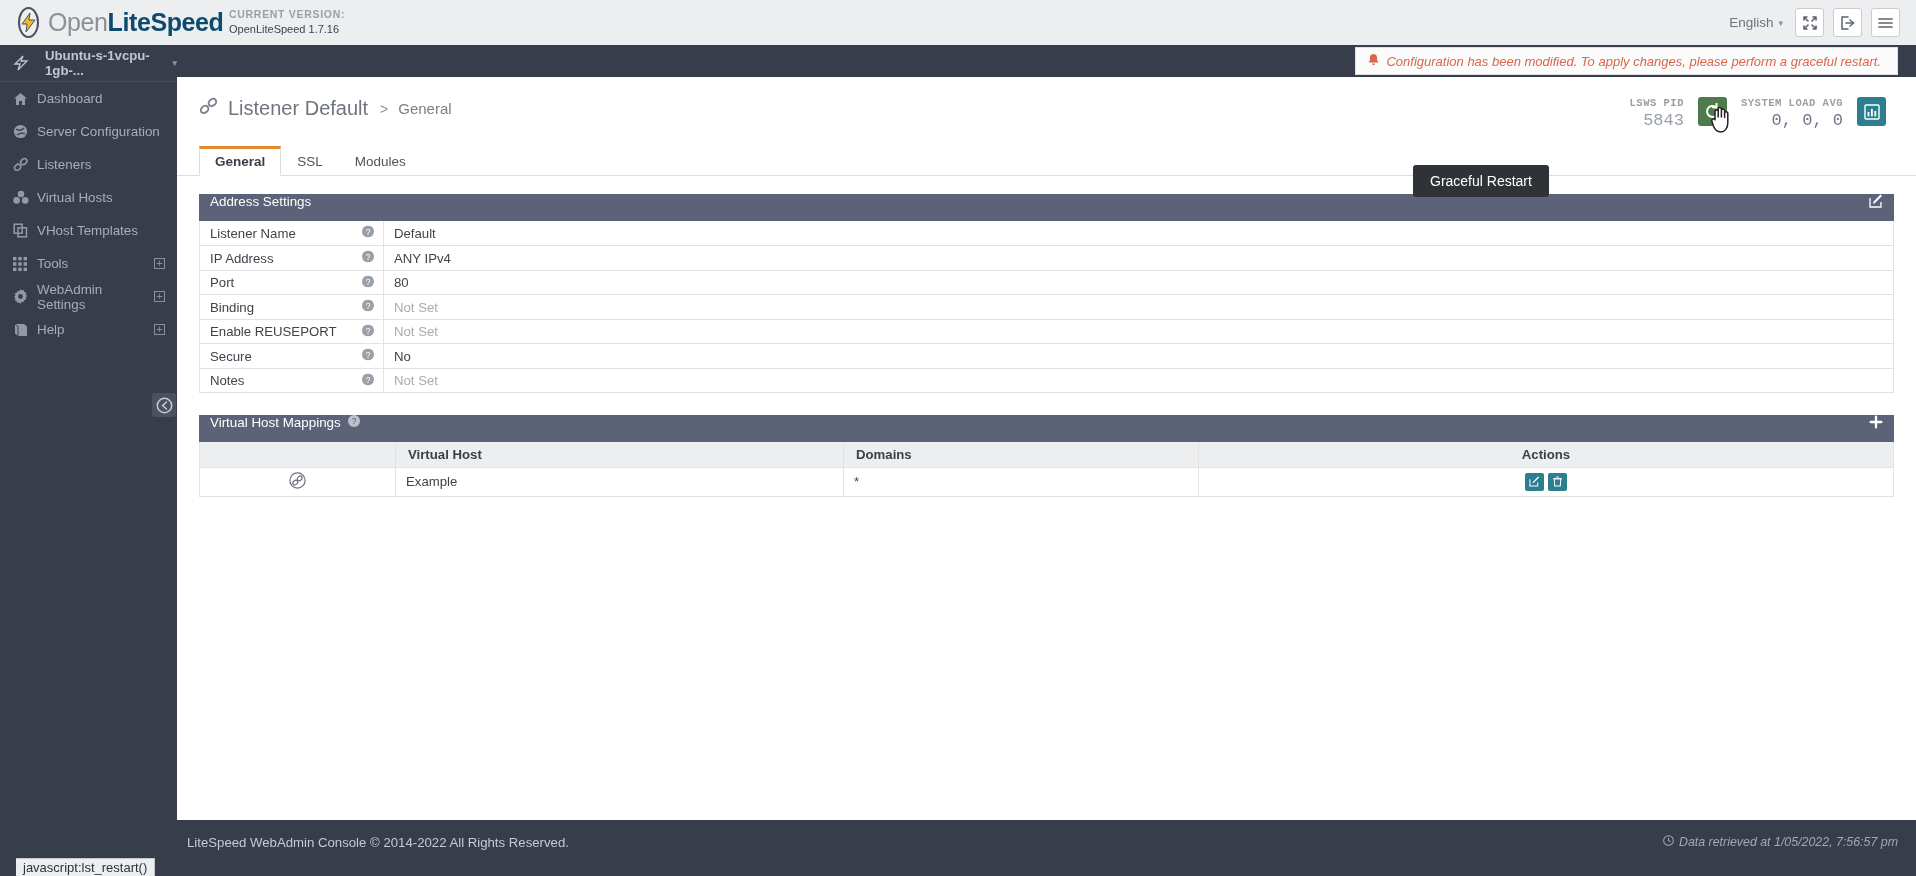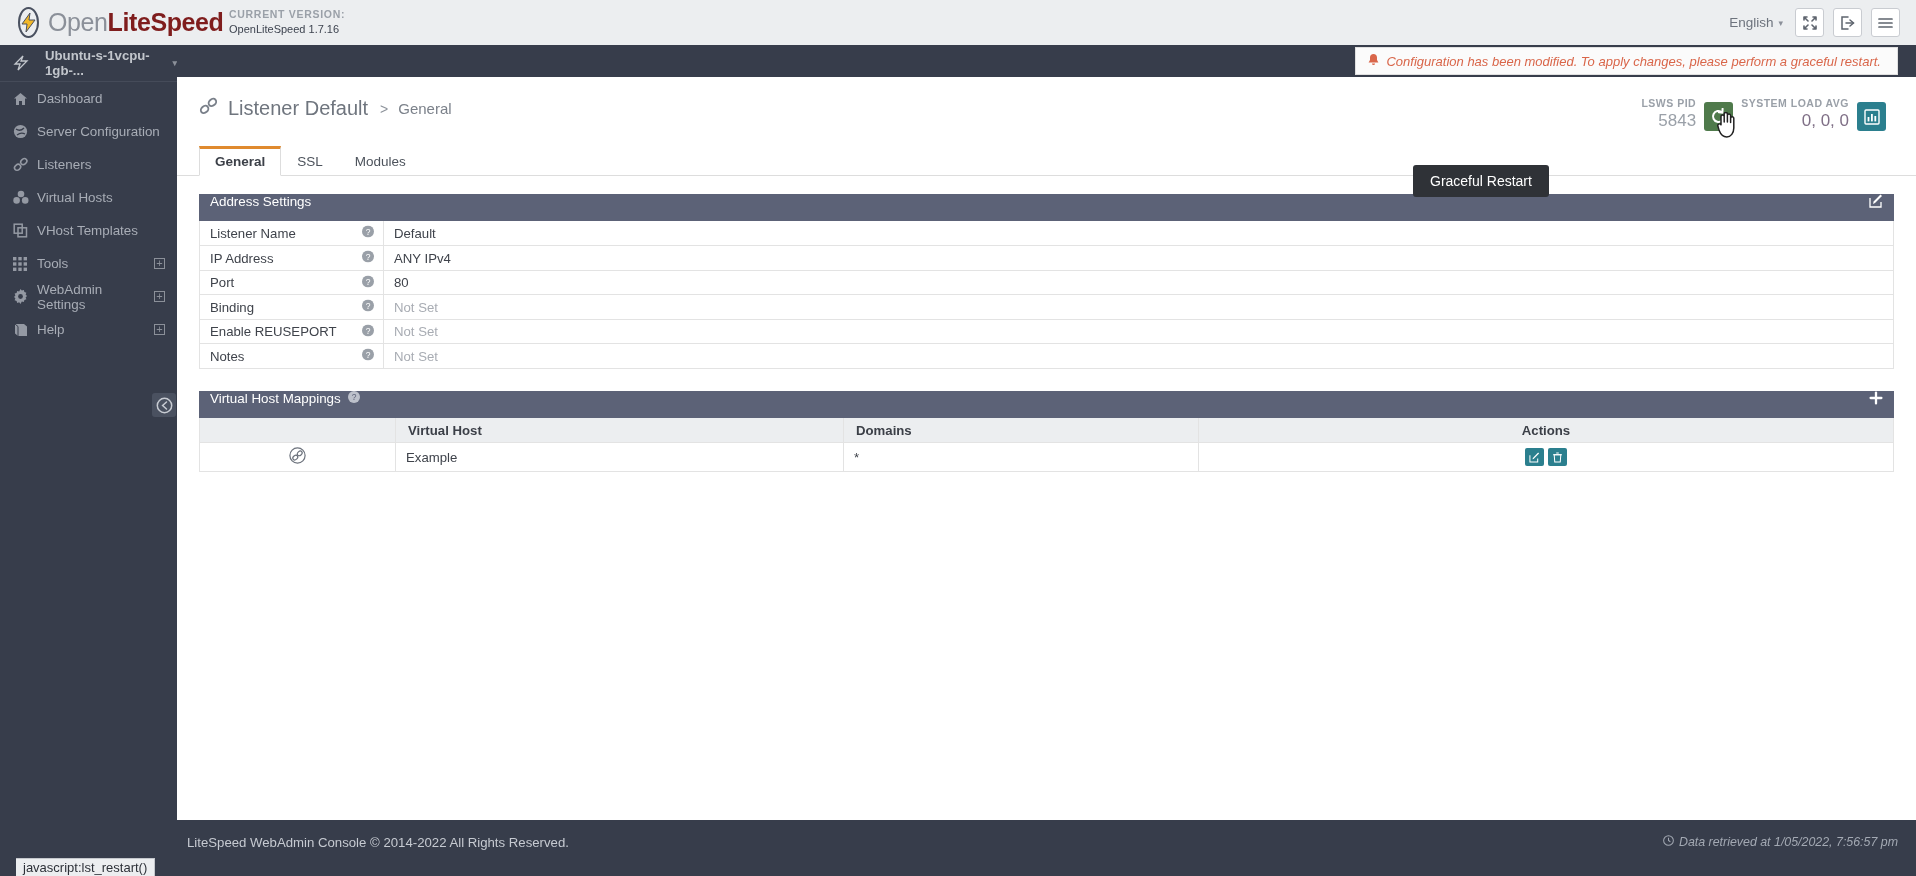--- a/index.html
+++ b/index.html
@@ -24,21 +24,21 @@
     width: 31px; height: 31px; border-radius: 50%;
     border: 2.5px solid #4a5160;
     display: flex; align-items: center; justify-content: center;
     background: #eceef0;
   }
   .brand-logo svg { display:block; }
   .brand-text {
     font-size: 25px; color: #8b9099; font-weight: 300; letter-spacing: -0.4px;
     white-space: nowrap;
   }
-  .brand-text b { color: #7f1d1d; font-weight: 600; }
+  .brand-text b { color: #0c4a6e; font-weight: 600; }
   .version-block { margin-left: 14px; line-height: 1.32; }
   .version-label {
     font-size: 10.5px; letter-spacing: 0.7px; color: #9aa0a8; font-weight: 700;
   }
   .version-value { font-size: 11px; color: #3d434f; }
   .topbar-right {
     margin-left: auto; display: flex; align-items: center; gap: 9px;
     padding-right: 16px;
   }
   .lang-select {
@@ -102,21 +102,21 @@
   }
   .page-head {
     display: flex; align-items: flex-start; padding: 20px 22px 0 22px;
   }
   .page-title {
     display: flex; align-items: center; gap: 9px;
     font-size: 20px; color: #6f757e; font-weight: 400;
   }
   .page-title .sep { font-size: 14px; color: #8d939b; margin: 0 1px 0 3px;}
   .page-title .sub { font-size: 15px; color: #7b818a; }
-  .head-right { margin-left: auto; display: flex; align-items: flex-end; gap: 8px; padding-right: 8px;}
+  .head-right { margin-left: auto; display: flex; align-items: flex-start; gap: 14px; padding-right: 8px; font-family: Liberation Mono, monospace;}
   .stat { text-align: right; line-height: 1.25; }
   .stat-label { font-size: 10.5px; letter-spacing: 0.5px; color: #9aa0a8; font-weight: 700;}
   .stat-value { font-size: 17px; color: #9aa0a8; }
   .stat-value.load { color: #7f6f86; }
   .sq-btn {
     width: 29px; height: 29px; border-radius: 3px;
     display: flex; align-items: center; justify-content: center;
     color: #fff; cursor: pointer; position: relative;
   }
   .sq-green { background: #4f7a4b; }
@@ -465,20 +465,28 @@
                 </svg></span></td>
           <td class="v notset">Not Set</td>
         </tr>
         <tr>
           <td class="k"><span>Enable REUSEPORT</span>
             <span class="q"><svg width="12" height="12" viewBox="0 0 12 12">
                   <circle cx="6" cy="6" r="6" fill="#9aa0a8"></circle>
                   <text x="6" y="9" font-size="8.5" font-family="Liberation Sans, sans-serif" fill="#fff" text-anchor="middle">?</text>
                 </svg></span></td>
           <td class="v notset">Not Set</td>
+        </tr>
+        <tr>
+          <td class="k"><span>Secure</span>
+            <span class="q"><svg width="12" height="12" viewBox="0 0 12 12">
+                  <circle cx="6" cy="6" r="6" fill="#9aa0a8"></circle>
+                  <text x="6" y="9" font-size="8.5" font-family="Liberation Sans, sans-serif" fill="#fff" text-anchor="middle">?</text>
+                </svg></span></td>
+          <td class="v">No</td>
         </tr>
         <tr>
           <td class="k"><span>Notes</span>
             <span class="q"><svg width="12" height="12" viewBox="0 0 12 12">
                   <circle cx="6" cy="6" r="6" fill="#9aa0a8"></circle>
                   <text x="6" y="9" font-size="8.5" font-family="Liberation Sans, sans-serif" fill="#fff" text-anchor="middle">?</text>
                 </svg></span></td>
           <td class="v notset">Not Set</td>
         </tr>
       </tbody>

